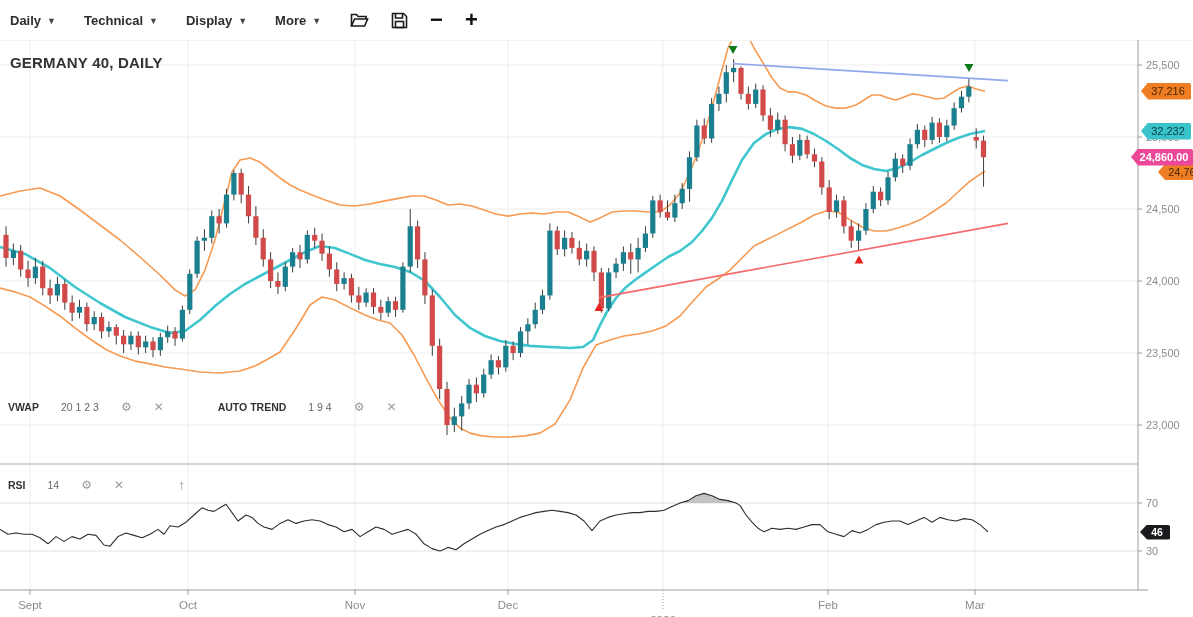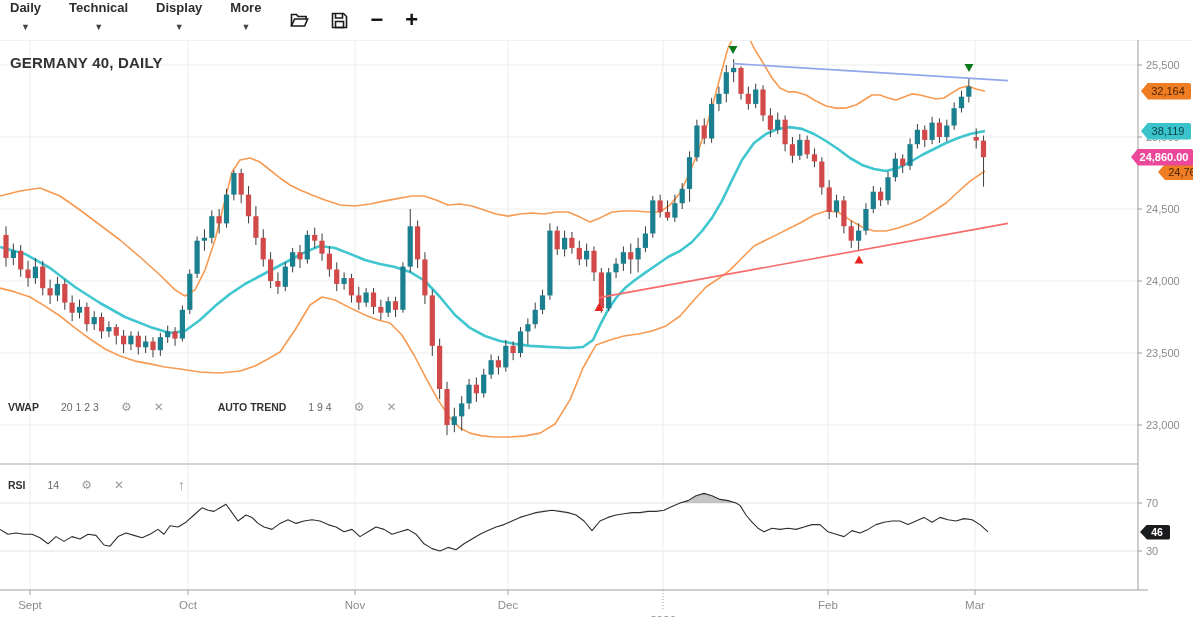--- a/index.html
+++ b/index.html
@@ -6,21 +6,21 @@
   html,body { width:1193px; height:617px; overflow:hidden; background:#fff;
     font-family:"Liberation Sans", sans-serif; }
   #stage { position:relative; width:1193px; height:617px; }
   #chart-svg { position:absolute; left:0; top:0; z-index:1; }
 
   
   .toolbar { position:absolute; left:0; top:0; width:1193px; height:40px; background:#fff;
     display:flex; align-items:center; gap:0; z-index:5; }
   .menu-btn { display:flex; align-items:center; gap:6px; padding:0 14px; height:40px;
     background:none; border:none; cursor:pointer; font-family:inherit;
-    font-size:13px; font-weight:bold; color:#2d2d2d;flex-direction:column; }
+    font-size:13px; font-weight:bold; color:#2d2d2d; }
   .menu-btn:first-child { padding-left:10px; }
   .caret { font-size:9px; color:#444; position:relative; top:1px; }
   .tool-icon { background:none; border:none; cursor:pointer; padding:0 11px; height:40px;
     display:flex; align-items:center; color:#1b1b1b; }
   .glyph-btn { font-size:22px; font-weight:bold; color:#111; }
 
   
   .chart-title { position:absolute; left:10px; top:54px; font-size:15px; font-weight:bold;
     color:#333; letter-spacing:.2px; z-index:4; }
   .ind-row { position:absolute; display:flex; align-items:center; gap:22px; z-index:4;
@@ -435,19 +435,19 @@
       <line x1="508" y1="590" x2="508" y2="595" stroke="#9e9e9e" stroke-dasharray="none"></line>
       <text x="508" y="609" font-size="11.5" fill="#8c8c8c" text-anchor="middle">Dec</text>
       <line x1="663" y1="590" x2="663" y2="611" stroke="#9e9e9e" stroke-dasharray="1,2"></line>
       <text x="663" y="624" font-size="11.5" fill="#8c8c8c" text-anchor="middle">2026</text>
       <line x1="828" y1="590" x2="828" y2="595" stroke="#9e9e9e" stroke-dasharray="none"></line>
       <text x="828" y="609" font-size="11.5" fill="#8c8c8c" text-anchor="middle">Feb</text>
       <line x1="975" y1="590" x2="975" y2="595" stroke="#9e9e9e" stroke-dasharray="none"></line>
       <text x="975" y="609" font-size="11.5" fill="#8c8c8c" text-anchor="middle">Mar</text>
     </svg>
   <div id="badges">
-      <div class="badge" style="left: 1141px; top: 82.5px; width: 50px; height: 17px; line-height: 17px; background: rgb(238, 125, 35); color: rgb(75, 38, 0); font-size: 11px; font-weight: normal;">32,164</div>
-      <div class="badge" style="left: 1141px; top: 122.5px; width: 50px; height: 17px; line-height: 17px; background: rgb(58, 195, 203); color: rgb(8, 61, 66); font-size: 11px; font-weight: normal;">38,119</div>
+      <div class="badge" style="left: 1141px; top: 82.5px; width: 50px; height: 17px; line-height: 17px; background: rgb(238, 125, 35); color: rgb(75, 38, 0); font-size: 11px; font-weight: normal;">37,216</div>
+      <div class="badge" style="left: 1141px; top: 122.5px; width: 50px; height: 17px; line-height: 17px; background: rgb(58, 195, 203); color: rgb(8, 61, 66); font-size: 11px; font-weight: normal;">32,232</div>
       <div class="badge" style="left: 1158px; top: 164px; width: 50px; height: 16px; line-height: 16px; background: rgb(238, 125, 35); color: rgb(75, 38, 0); font-size: 11px; font-weight: normal;">24,767</div>
       <div class="badge" style="left: 1131px; top: 148.5px; width: 62px; height: 17px; line-height: 17px; background: #ec4899; color: rgb(255, 255, 255); font-size: 11px; font-weight: bold;">24,860.00</div>
       <div class="badge" style="left: 1140px; top: 524.5px; width: 30px; height: 15px; line-height: 15px; background: rgb(26, 27, 30); color: rgb(255, 255, 255); font-size: 10.5px; font-weight: bold;">46</div>
     </div>
 </div>
 
 </body></html>

